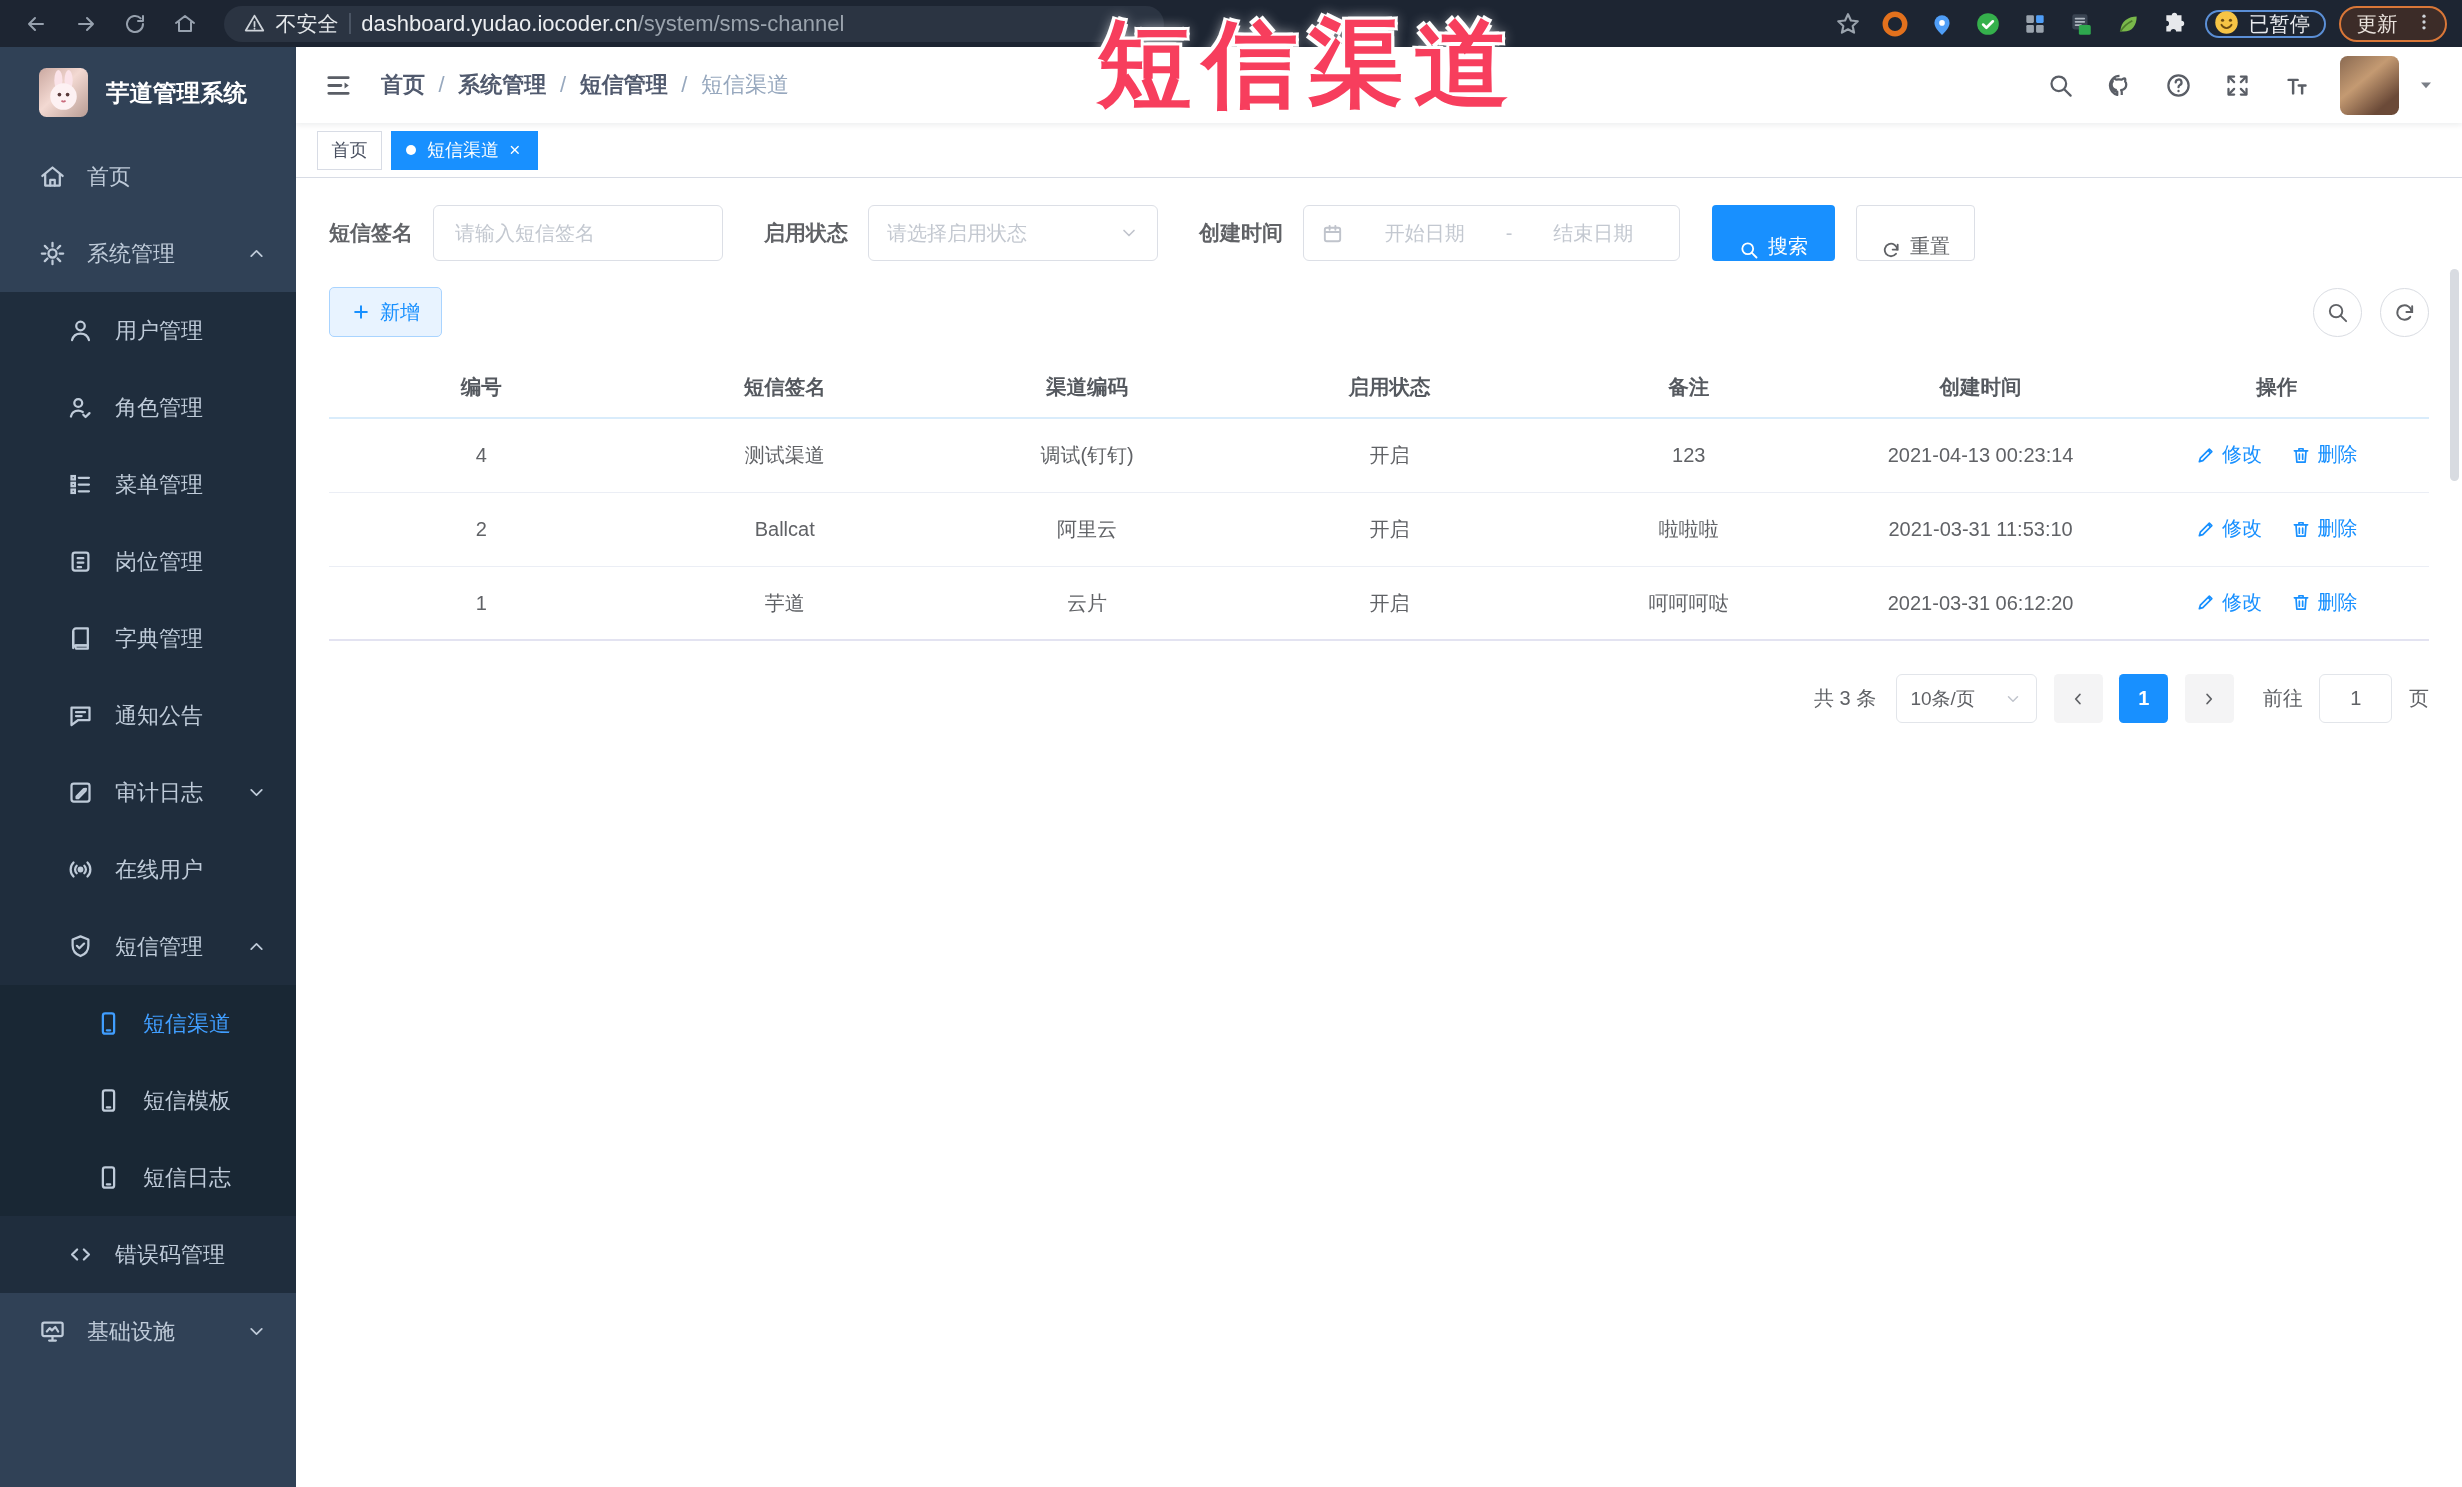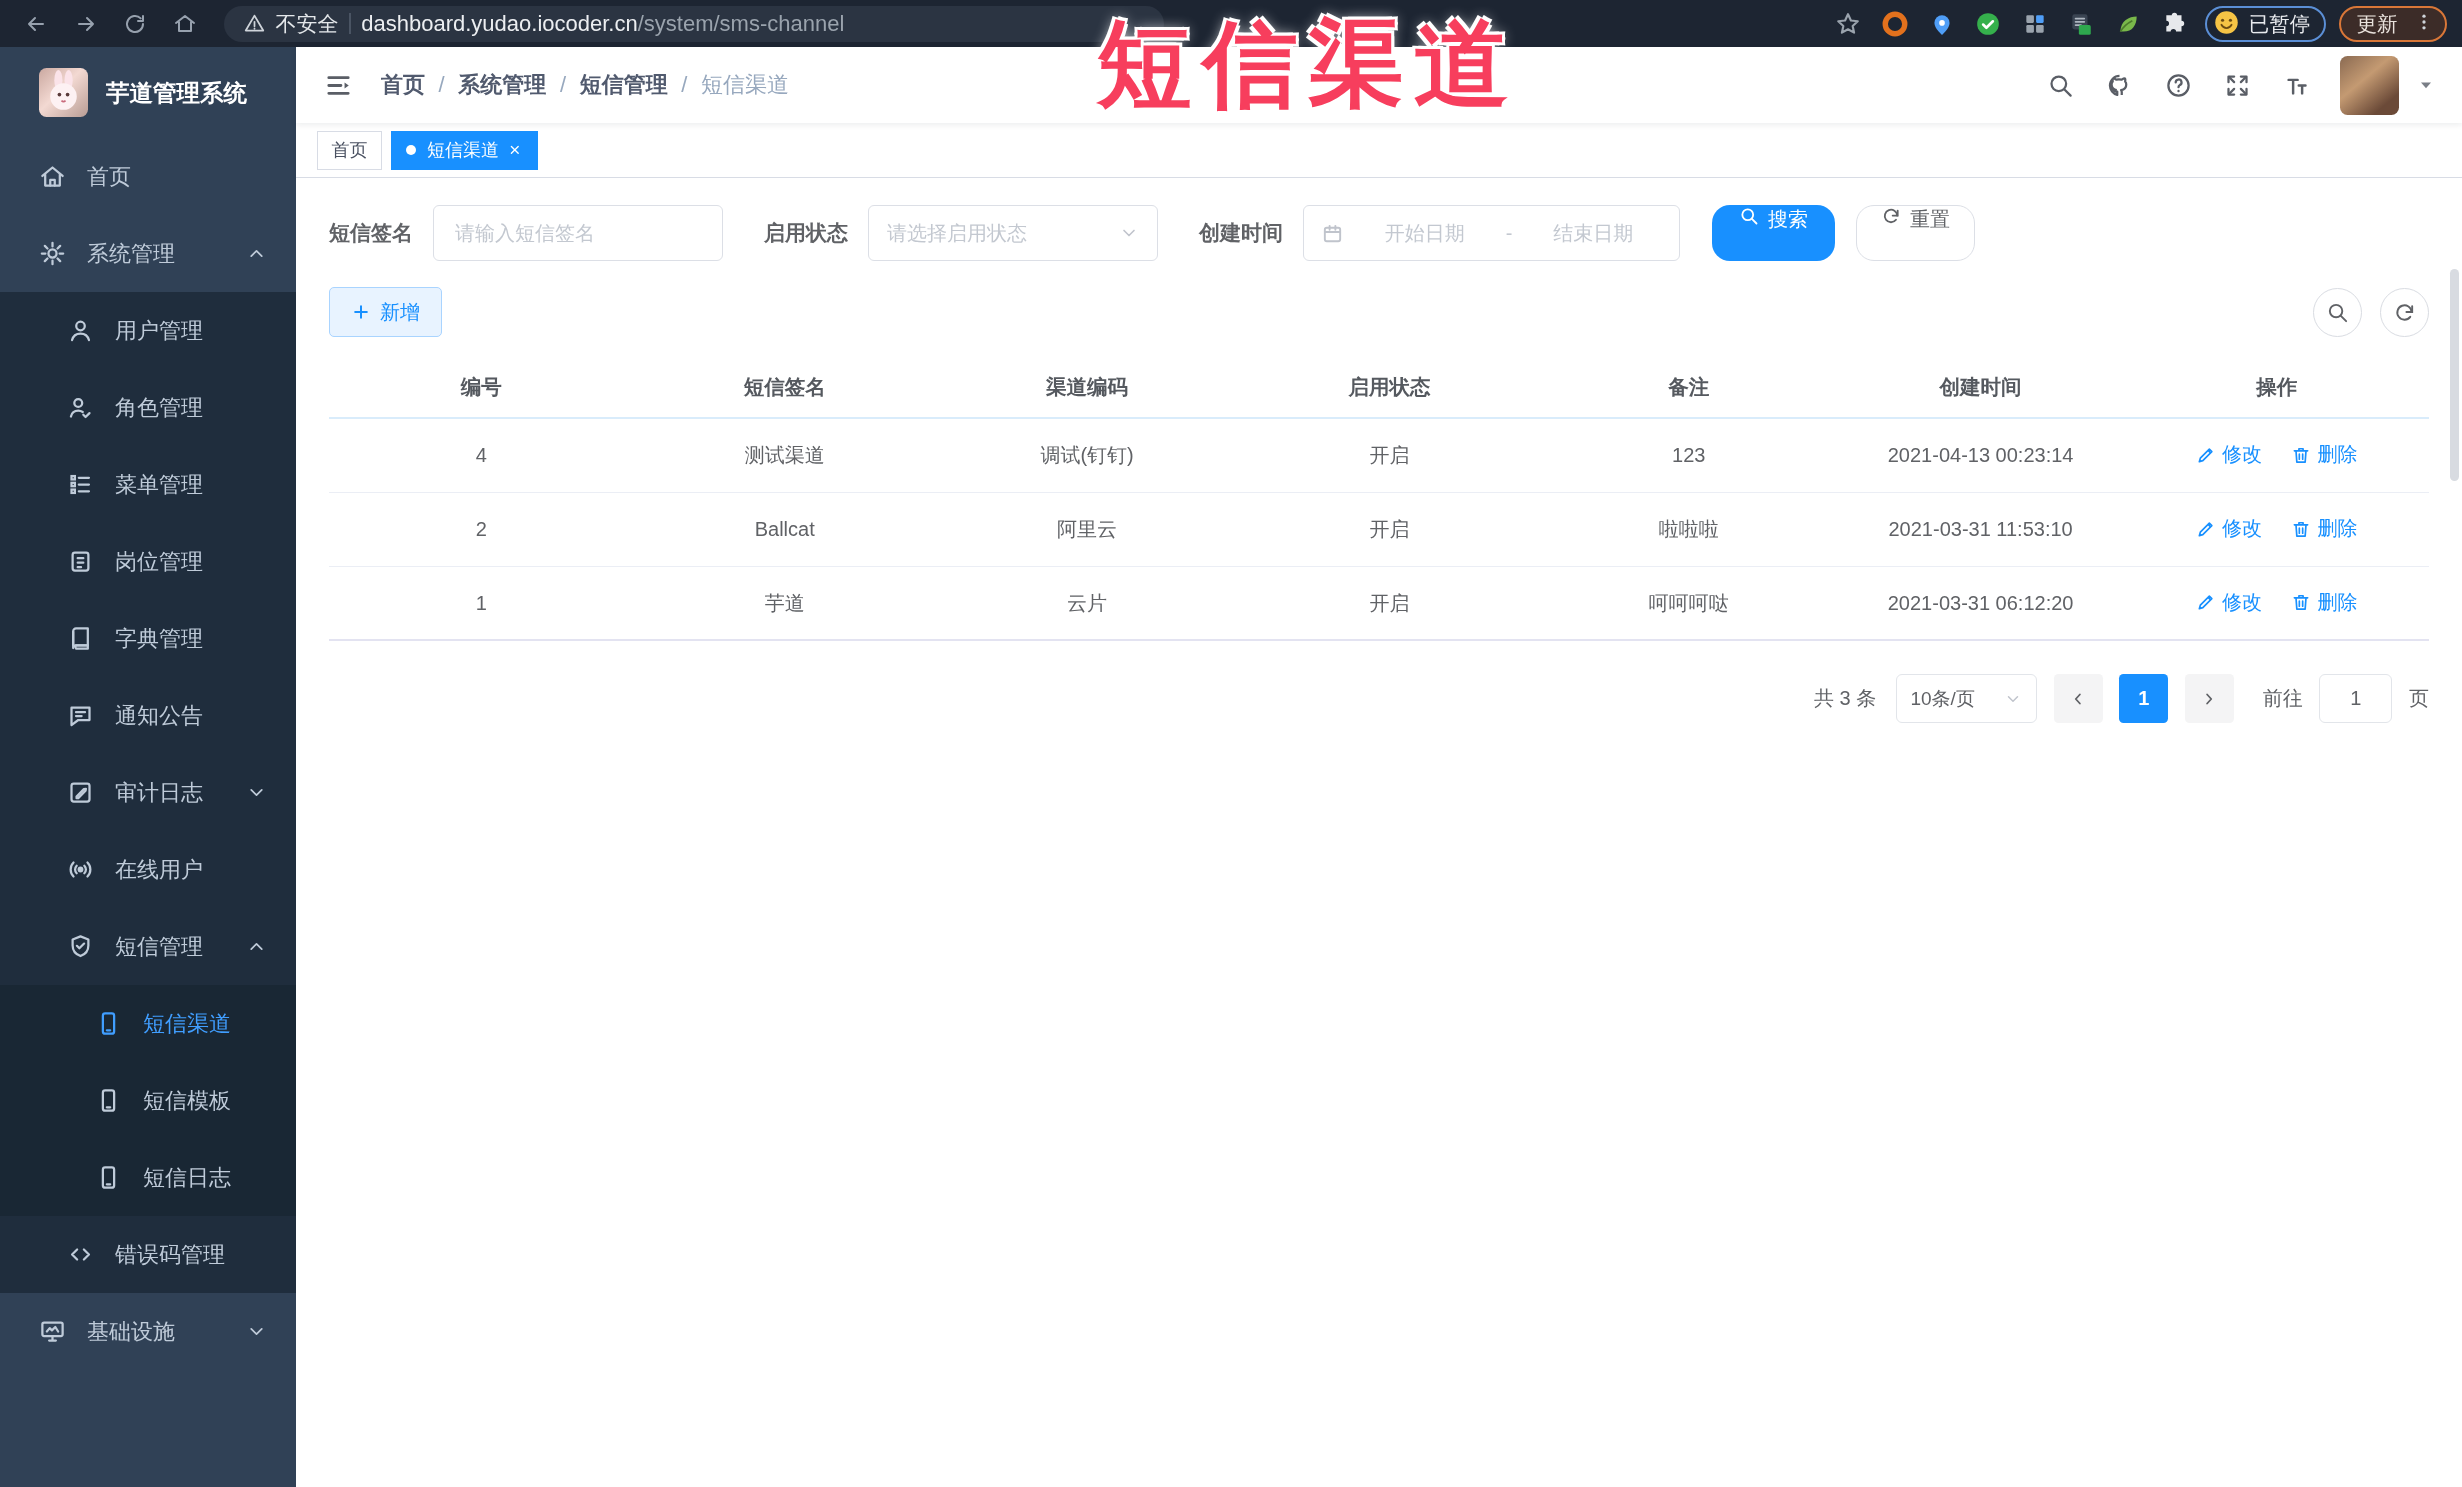--- a/index.html
+++ b/index.html
@@ -15,21 +15,21 @@
   .addr-pill .warn { color:#cfd4da; display:flex; align-items:center; }
   .addr-pill .warn svg { width:21px; height:21px; }
   .sec-label { color:#e4e7ea; font-size:21px; }
   .addr-sep { width:1.5px; height:21px; background:#4a5463; }
   .url { font-size:22px; white-space:nowrap; }
   .url .host { color:#eceef1; }
   .url .path { color:#9aa3ad; }
   .chrome-right { margin-left:auto; display:flex; align-items:center; gap:13.6px; }
   .ext-ico { width:33px; height:33px; display:flex; align-items:center; justify-content:center; }
   .ext-ico svg { width:26px; height:26px; }
-  .paused-pill { height:36px; border:2.3px solid #5b8fd6; border-radius:20px; display:flex; align-items:center; gap:9px; padding:0 13.6px 0 6px; }
+  .paused-pill { height:28px; border:2.3px solid #5b8fd6; border-radius:20px; display:flex; align-items:center; gap:9px; padding:0 13.6px 0 6px; }
   .paused-pill .smiley svg { width:27px; height:27px; }
   .paused-label { color:#e8eaee; font-size:20.5px; }
   .update-pill { height:36px; border:2.3px solid #d97738; border-radius:20px; background:#3c2c28; display:flex; align-items:center; gap:17px; padding:0 10.6px 0 15px; }
   .update-label { color:#e9e2dc; font-size:20.5px; }
   .dots svg { width:20px; height:20px; }
 
   
   .app { flex:1; display:flex; min-height:0; }
 
   
@@ -86,21 +86,21 @@
   .sel-box { width:290px; height:56px; border:1.5px solid #dcdfe6; border-radius:6px; display:flex; align-items:center; padding:0 18px; color:#c3c8d0; font-size:20px; cursor:pointer; }
   .sel-box .ph { flex:1; }
   .sel-box .sc { width:20px; height:20px; color:#c0c4cc; }
   .sel-box svg { width:20px; height:20px; }
   .gap48 { width:41px; flex:0 0 auto; }
   .date-box { width:377px; height:56px; border:1.5px solid #dcdfe6; border-radius:6px; display:flex; align-items:center; padding:0 16.7px; gap:12px; font-size:20px; color:#c3c8d0; cursor:pointer; }
   .date-box .cal { width:23px; height:23px; color:#c0c4cc; }
   .date-box svg { width:23px; height:23px; }
   .date-box .dph { flex:1; text-align:center; }
   .date-box .dsep { color:#c3c8d0; }
-  .btn { height:56px; border-radius:18px; font-size:20px; display:inline-flex; align-items:flex-start; justify-content:center; gap:9px; cursor:pointer; border:1.5px solid transparent; font-family:inherit; }
+  .btn { height:56px; border-radius:4px; font-size:20px; display:inline-flex; align-items:flex-end; justify-content:center; gap:9px; cursor:pointer; border:1.5px solid transparent; font-family:inherit; }
   .btn svg { width:20px; height:20px; }
   .btn-primary { background:#1890ff; color:#fff; padding:0 26px; margin-left:32px; }
   .btn-plain { background:#fff; color:#606266; border-color:#dcdfe6; padding:0 24px; margin-left:21px; }
 
   
   .toolbar-row { display:flex; align-items:center; margin-bottom:20px; }
   .btn-add { height:50px; background:#e8f3ff; border:1.5px solid #a9d4ff; color:#1890ff; border-radius:5px; padding:0 21px; font-size:20px; display:inline-flex; align-items:center; gap:9px; cursor:pointer; }
   .btn-add svg { width:20px; height:20px; }
   .tool-right { margin-left:auto; display:flex; gap:18px; }
   .circ-btn { width:49px; height:49px; border-radius:50%; border:1.5px solid #d9dce2; background:#fff; color:#606266; display:flex; align-items:center; justify-content:center; cursor:pointer; }

